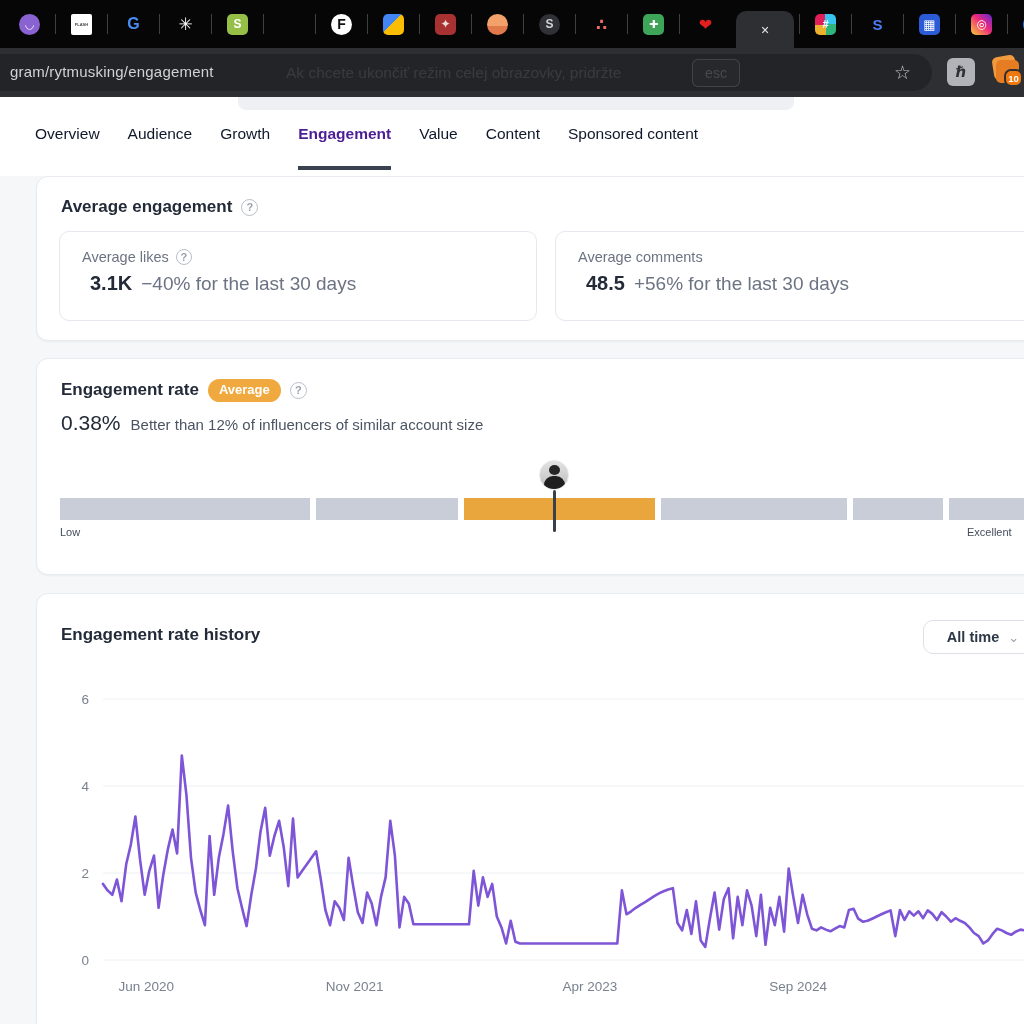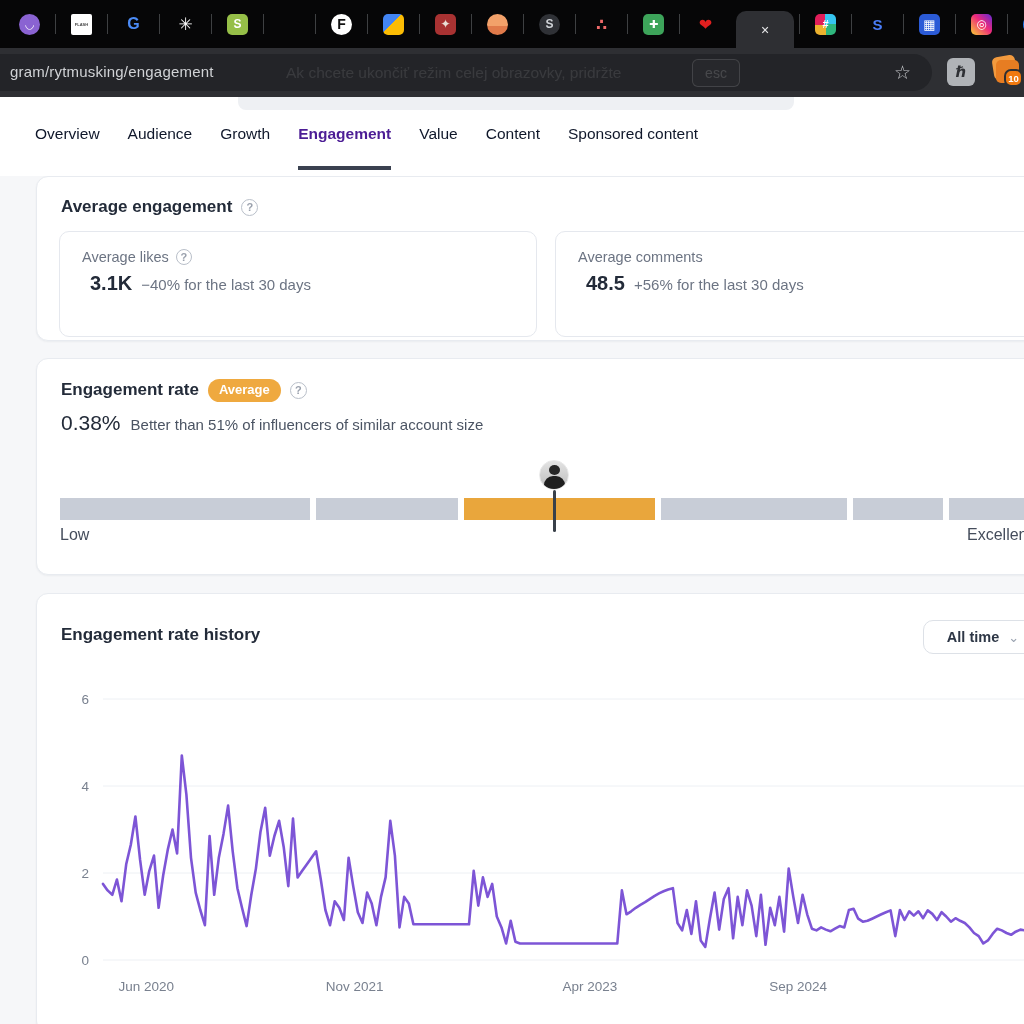--- a/index.html
+++ b/index.html
@@ -35,37 +35,37 @@
   .navtab{font-size:15.5px;color:#0f172a;padding-bottom:23px;border-bottom:4px solid transparent;cursor:pointer;white-space:nowrap;}
   .navtab.active{color:#4c1d95;font-weight:700;border-bottom-color:#3a4150;}
 
   
   .card{position:absolute;left:36px;width:1064px;background:#fff;border:1px solid #e8ebf0;border-radius:12px;box-shadow:0 1px 2px rgba(20,30,50,.05);}
   .card1{top:176px;height:165px;}
   .card2{top:358px;height:217px;}
   .card3{top:593px;height:440px;}
   .ctitle{position:absolute;left:24px;display:flex;align-items:center;gap:9px;font-size:17px;font-weight:700;color:#232b39;}
   .qicon{width:17px;height:17px;border:1.5px solid #b9bfc9;border-radius:50%;color:#9aa1ad;font-size:11px;font-weight:700;display:flex;align-items:center;justify-content:center;cursor:pointer;}
-  .mini{position:absolute;top:54px;height:106px;border:1px solid #e5e8ee;border-radius:10px;background:#fff;padding:17px 22px;}
+  .mini{position:absolute;top:54px;height:90px;border:1px solid #e5e8ee;border-radius:10px;background:#fff;padding:17px 22px;}
   .minilabel{display:flex;align-items:center;gap:7px;font-size:14.5px;color:#6c7483;}
   .minilabel .qicon{width:16px;height:16px;}
   .minival{display:flex;align-items:baseline;gap:9px;margin-top:7px;}
   .bignum{font-size:20px;font-weight:700;color:#232b39;margin-left:8px;}
-  .delta{font-size:15px;color:#6c7483;}
+  .delta{font-size:19px;color:#6c7483;}
   .badge{background:#efa93f;color:#fff;font-size:13px;font-weight:600;padding:3px 11px;border-radius:12px;line-height:1.3;}
   .raterow{position:absolute;left:24px;top:52px;display:flex;align-items:baseline;gap:10px;}
   .ratenum{font-size:21px;color:#232b39;}
   .ratedesc{font-size:15px;color:#4b5463;}
   .seg{position:absolute;top:139px;height:22px;background:#c8cdd7;}
   .seg.hi{background:#e9a63c;}
   .marker{position:absolute;left:516px;top:131px;width:3px;height:42px;background:#394049;border-radius:2px;}
   .avatar{position:absolute;left:502px;top:101px;width:30px;height:30px;border-radius:50%;background:linear-gradient(#e3e3e3,#bdbdbd);border:1px solid #e9e9e9;overflow:hidden;z-index:2;}
   .avatar .head{position:absolute;left:9px;top:4px;width:11px;height:10px;border-radius:50%;background:#262626;}
   .avatar .body{position:absolute;left:4px;top:15px;width:21px;height:15px;border-radius:9px 9px 0 0;background:#1f1f1f;}
-  .scalelabel{position:absolute;top:167px;font-size:16px;color:#454d5c;}
+  .scalelabel{position:absolute;top:167px;font-size:11px;color:#454d5c;}
   .rangebtn{position:absolute;left:886px;top:26px;width:120px;height:34px;background:#fff;border:1px solid #dde1e7;border-radius:10px;display:flex;align-items:center;justify-content:center;gap:9px;cursor:pointer;}
   .rangebtn .rlabel{font-size:14.5px;font-weight:600;color:#2e3746;}
   .rangebtn .chev{font-size:13px;color:#98a1af;line-height:1;}
   .chartwrap{position:absolute;left:12px;top:79px;width:1000px;height:345px;}
   text{font-family:"Liberation Sans","DejaVu Sans",sans-serif;}
 </style>
 </head>
 <body>
 
 <div class="screen">
@@ -210,21 +210,21 @@
   </div>
 
   <div class="card card2">
     <div class="ctitle" style="top:20px;">
       <span>Engagement rate</span>
       <span class="badge">Average</span>
       <span class="qicon">?</span>
     </div>
     <div class="raterow">
       <span class="ratenum">0.38%</span>
-      <span class="ratedesc">Better than 51% of influencers of similar account size</span>
+      <span class="ratedesc">Better than 12% of influencers of similar account size</span>
     </div>
     <div id="scale">
         <span class="seg" style="left: 23px; width: 250px; background: rgb(200, 205, 215);"></span>
         <span class="seg" style="left: 279px; width: 142px; background: rgb(200, 205, 215);"></span>
         <span class="seg hi" style="left: 427px; width: 191px; background: rgb(233, 166, 60);"></span>
         <span class="seg" style="left: 624px; width: 186px; background: rgb(200, 205, 215);"></span>
         <span class="seg" style="left: 816px; width: 90px; background: rgb(200, 205, 215);"></span>
         <span class="seg" style="left: 912px; width: 152px; background: rgb(200, 205, 215);"></span>
       </div>
     <div class="marker"></div>

